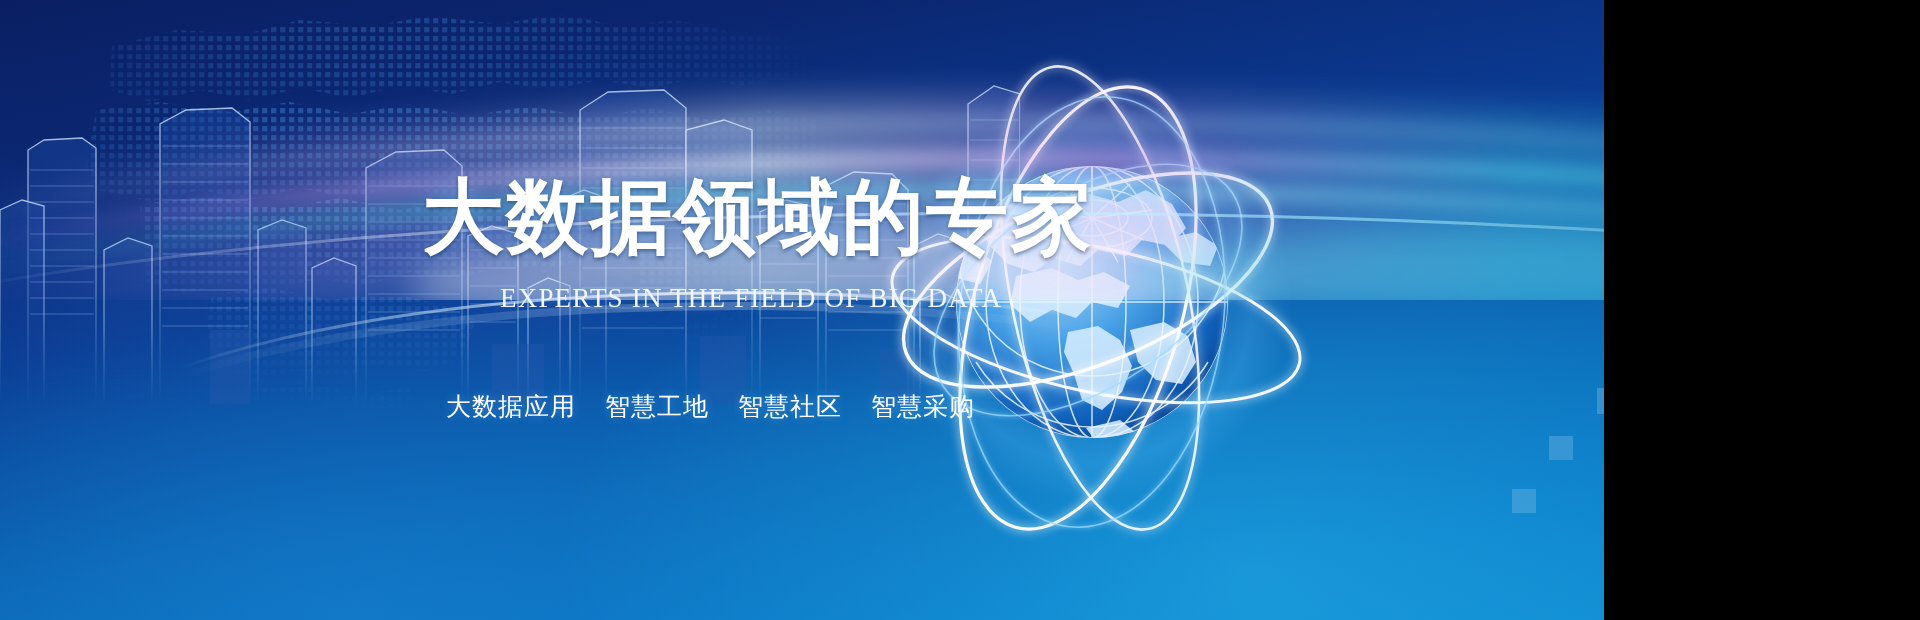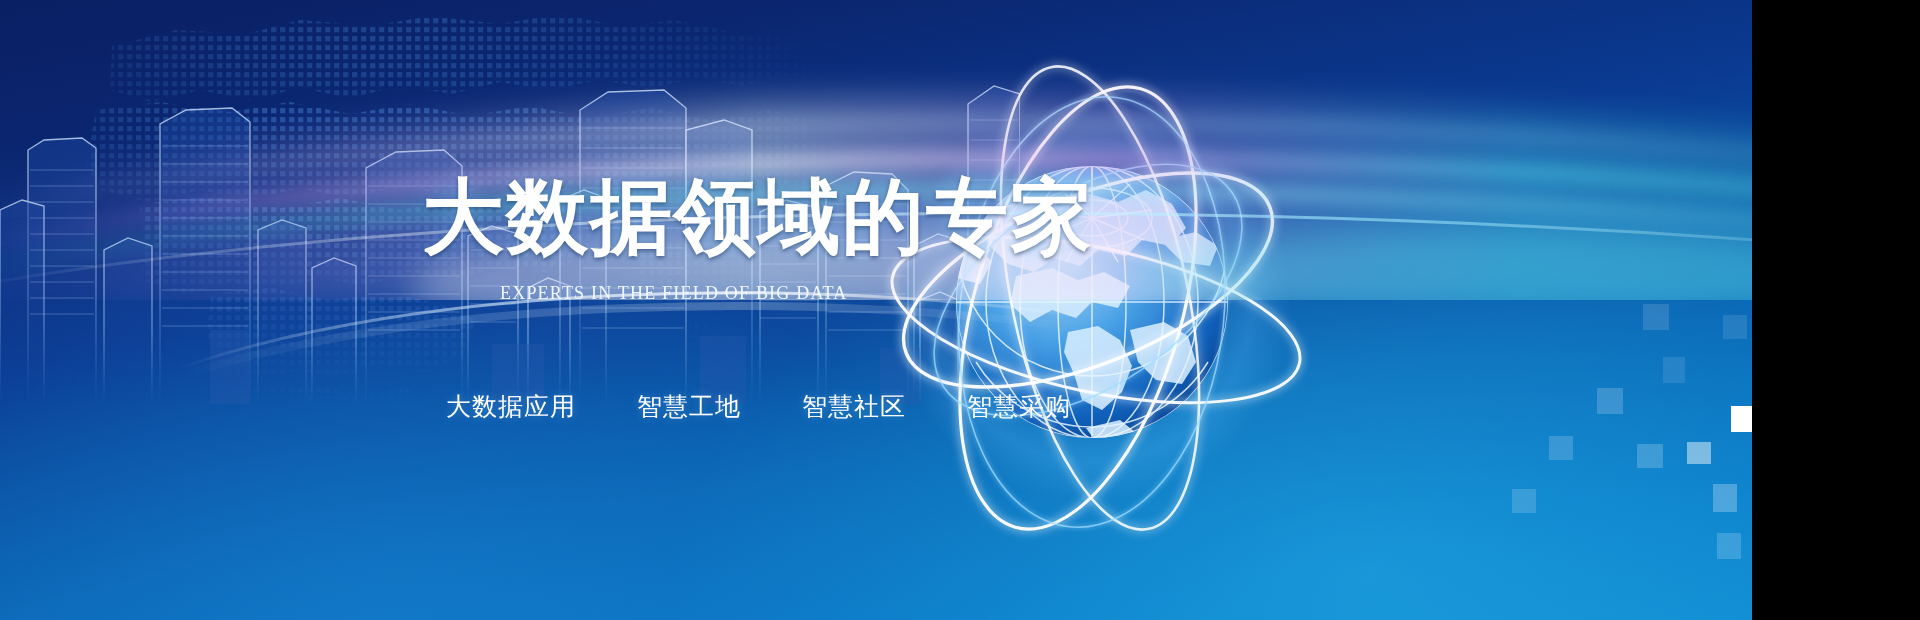--- a/index.html
+++ b/index.html
@@ -1,17 +1,17 @@
 <!DOCTYPE html>
 <html><head>
 <meta charset="utf-8">
 <style>
   html,body{margin:0;padding:0;background:#000;}
   #stage{
-    position:relative;width:1752px;height:620px;overflow:hidden;
+    position:relative;width:1604px;height:620px;overflow:hidden;
     font-family:"Liberation Sans","DejaVu Sans",sans-serif;
     background:
       radial-gradient(1200px 700px at 78% 92%, rgba(40,180,235,0.50) 0%, rgba(40,180,235,0) 58%),
       radial-gradient(1000px 620px at 22% 100%, rgba(25,130,210,0.55) 0%, rgba(25,130,210,0) 62%),
       linear-gradient(170deg,#0a1f63 0%, #0b2670 16%, #0a3a91 40%, #0964b3 66%, #0878c6 86%, #0d86cf 100%);
   }
   .layer{position:absolute;inset:0;pointer-events:none;}
 
   
   #dotmap{
@@ -40,27 +40,27 @@
     position:absolute;left:422px;top:176px;
     font-family:"DejaVu Sans","Liberation Sans",sans-serif;
     font-size:82px;line-height:1;font-weight:700;color:#ffffff;
     letter-spacing:2px;
     text-shadow:0 0 22px rgba(120,200,255,.45), 0 2px 4px rgba(0,20,60,.55);
     white-space:nowrap;
   }
   #subtitle{
     position:absolute;left:500px;top:283px;
     font-family:"Liberation Serif","DejaVu Serif",serif;
-    font-size:18px;letter-spacing:1.2px;color:#f2f7ff;font-weight:400;
+    font-size:27px;letter-spacing:1.2px;color:#f2f7ff;font-weight:400;
     text-shadow:0 0 14px rgba(130,200,255,.40);
     white-space:nowrap;
   }
   #navrow{
     position:absolute;left:446px;top:390px;
-    display:flex;align-items:center;gap:61px;white-space:nowrap;
+    display:flex;align-items:center;gap:29px;white-space:nowrap;
   }
   .navitem{
     font-family:"DejaVu Sans","Liberation Sans",sans-serif;
     font-size:25px;color:#ffffff;letter-spacing:1px;
     text-shadow:0 0 10px rgba(140,210,255,.40);
     cursor:pointer;
   }
 </style>
 </head>
 <body>

